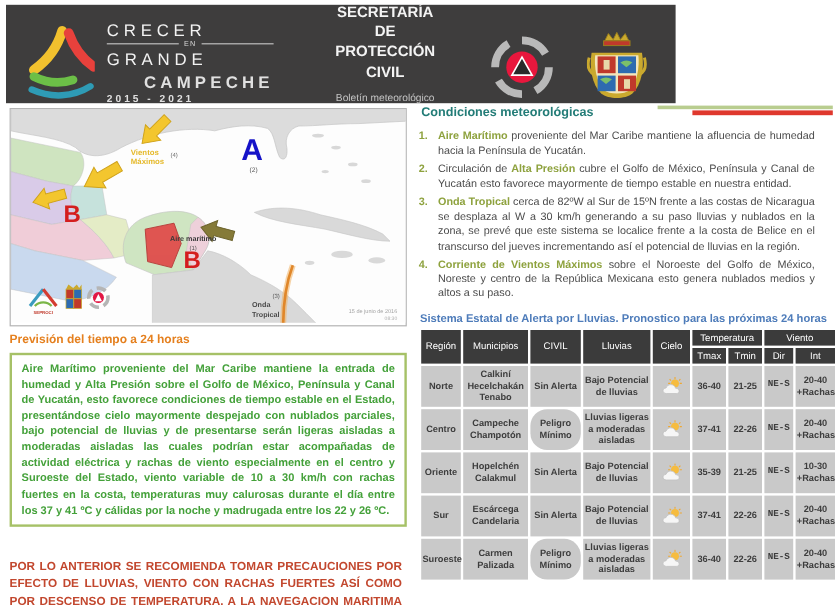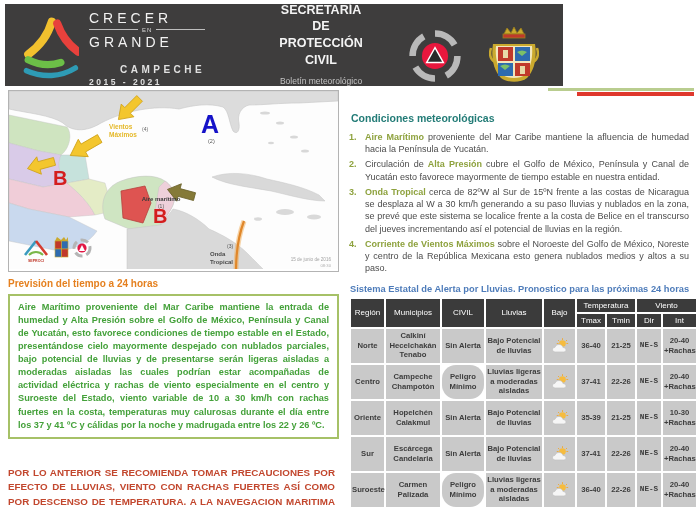--- a/index.html
+++ b/index.html
@@ -7,44 +7,44 @@
         font-family:"Liberation Sans",sans-serif;color:#4c4c4c;}
   
   .header{position:absolute;left:5px;top:4px;width:558px;height:82px;background:#3e3d3d;
           display:flex;align-items:flex-end;gap:24px;}
   .logo-group{display:flex;align-items:center;gap:10px;margin-left:16px;width:228px;flex:none;}
   .logo-text{color:#fff;line-height:1;}
   .logo-line1,.logo-line2{font-size:14px;letter-spacing:4px;font-weight:400;color:#f2f2f2;}
   .logo-div{display:flex;align-items:center;gap:4px;margin:2px 0;}
   .logo-div .hr{height:1px;background:#bdbdbd;flex:1;}
   .logo-div span{font-size:6px;color:#d8d8d8;letter-spacing:1px;}
-  .logo-brand{font-size:10px;font-weight:bold;letter-spacing:3.5px;color:#e0e0e0;margin-top:16px;padding-left:31px;}
+  .logo-brand{font-size:14px;font-weight:bold;letter-spacing:3.5px;color:#e0e0e0;margin-top:5px;padding-left:31px;}
   .logo-years{font-size:8.5px;font-weight:bold;letter-spacing:2.5px;color:#e0e0e0;margin-top:3px;}
   .title-block{flex:1;text-align:center;padding-top:2px;}
   .org{font-size:12.5px;font-weight:bold;color:#f4f4f4;line-height:1.35;}
   .hdr-date{font-size:9px;font-weight:bold;color:#eaeaea;margin-top:9px;}
   .hdr-sub{font-size:8.5px;color:#c4c4c4;margin-top:7px;}
   .emblems{display:flex;align-items:center;gap:26px;margin:0 24px 0 14px;flex:none;}
   
   .line-green{position:absolute;left:548px;top:88px;width:146px;height:3px;background:#b9cd8f;}
   .line-red{position:absolute;left:577px;top:92px;width:117px;height:4px;background:#df382d;}
   
   .map-box{position:absolute;left:8px;top:90px;width:329px;height:180px;border:1px solid #b3b3b3;background:#fff;}
   .left-col{position:absolute;left:8px;top:278px;width:331px;}
   .fc-title{font-size:10px;font-weight:bold;color:#e5801f;margin:0 0 5px 0;}
   .fc-box{border:2px solid #a6c167;padding:5px 8px;font-size:9.2px;font-weight:bold;
           color:#44a13a;line-height:1.42;text-align:justify;}
   .warning{margin-top:27px;font-size:9.8px;font-weight:bold;color:#c2472e;line-height:1.5;
            text-align:justify;padding-right:4px;}
   
-  .right-col{position:absolute;left:349px;top:108px;width:346px;}
+  .right-col{position:absolute;left:349px;top:84px;width:346px;}
   .cond-title{font-size:10.5px;font-weight:bold;color:#237c77;margin:4px 0 7px 2px;}
   .cond-item{display:flex;margin-bottom:3px;}
   .cond-num{width:16px;flex:none;color:#8ea23e;font-weight:bold;font-size:9px;line-height:1.36;}
-  .cond-text{flex:1;text-align:justify;font-size:9px;line-height:1.36;color:#4c4c4c;padding-right:6px;}
+  .cond-text{flex:1;text-align:justify;font-size:9px;line-height:1.36;color:#4c4c4c;padding-right:16px;}
   .kw{color:#8ea23e;font-weight:bold;}
   .tbl-title{font-size:9.3px;font-weight:bold;color:#4e7cba;margin:9px 0 3px 1px;}
   table.alert{border-collapse:separate;border-spacing:2px;table-layout:fixed;width:346px;}
   table.alert th{background:#3b3b3b;color:#fff;font-size:8px;font-weight:normal;padding:2px 0;}
   table.alert td{background:#c9c9c9;font-size:7.7px;font-weight:bold;color:#3d3d3d;
                  text-align:center;vertical-align:middle;padding:2px 1px;line-height:1.25;height:30px;}
   td.seal-alert{background:#0a10e8;color:#fff;border-radius:14px;}
   td.tmax{color:#b5382a;} td.tmin{color:#3c3cb4;} td.dir{color:#c05a2a;font-family:Liberation Mono, monospace;} td.intn{color:#cd7a2f;}
   .wicon{width:24px;height:15px;display:inline-block;vertical-align:middle;}
 </style>
@@ -234,21 +234,21 @@
           <col style="width:28px">
           <col style="width:24px">
           <col style="width:33px">
       </colgroup>
       <thead>
         <tr>
           <th rowspan="2">Región</th>
           <th rowspan="2">Municipios</th>
           <th rowspan="2">CIVIL</th>
           <th rowspan="2">Lluvias</th>
-          <th rowspan="2">Bajo</th>
+          <th rowspan="2">Cielo</th>
           <th colspan="2">Temperatura</th>
           <th colspan="2">Viento</th>
         </tr>
         <tr>
           <th>Tmax</th>
           <th>Tmin</th>
           <th>Dir</th>
           <th>Int</th>
         </tr>
       </thead>

